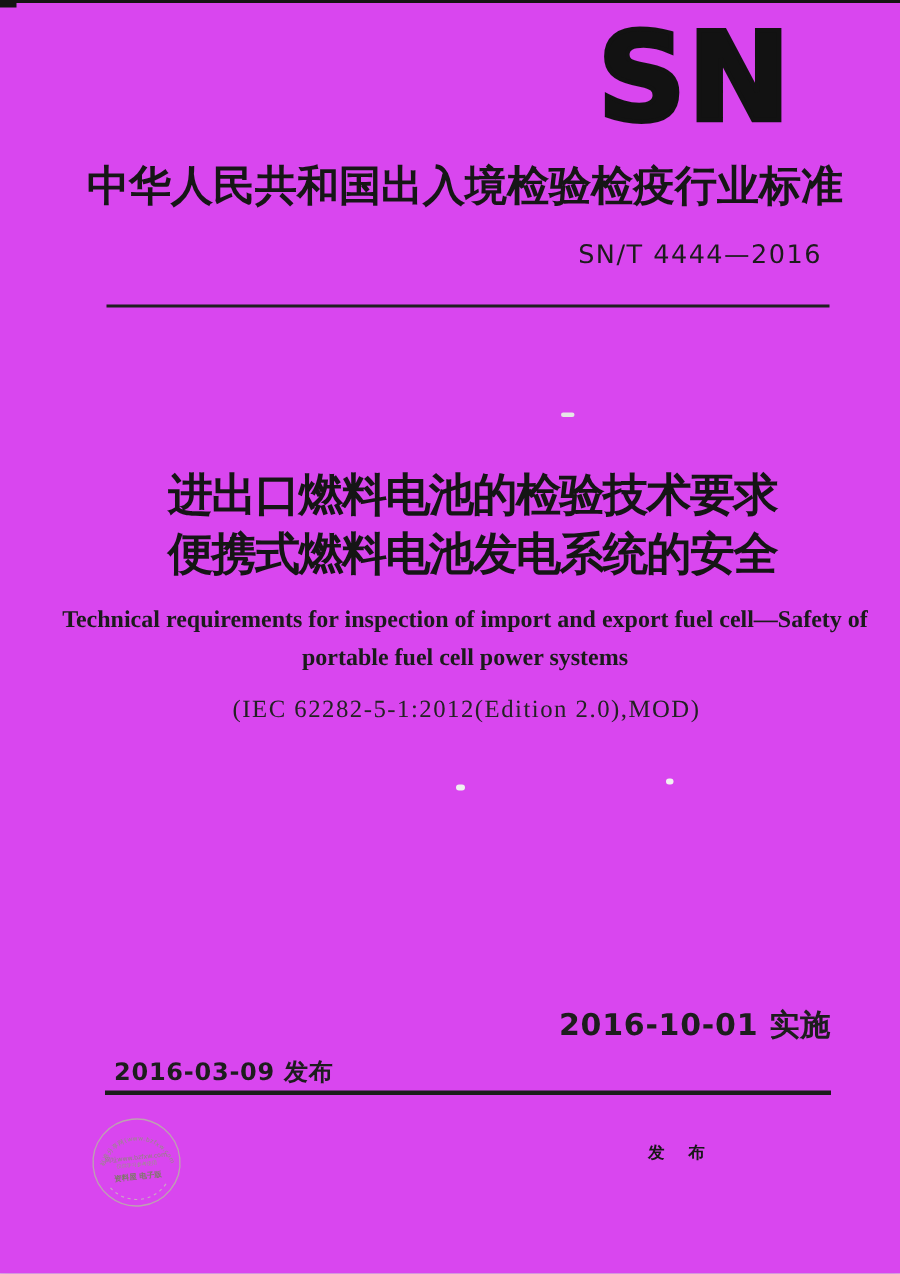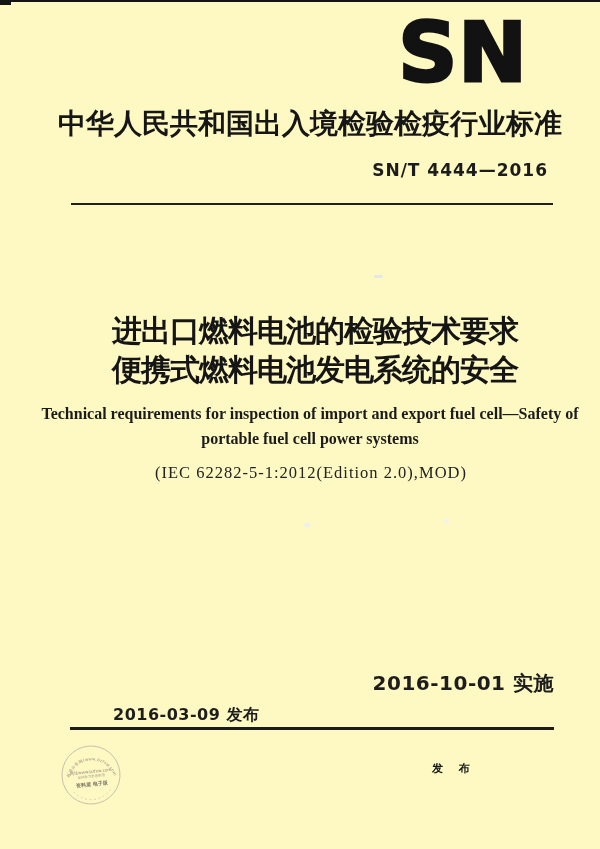--- a/index.html
+++ b/index.html
@@ -1,38 +1,38 @@
 <!DOCTYPE html>
 <html><head>
 <meta charset="utf-8">
 <style>
   html,body{margin:0;padding:0;background:#e8e8e8;}
-  .page{position:relative;width:600px;height:849px;background:#fef9c3;overflow:hidden;
+  .page{position:relative;width:600px;height:849px;background:#d946ef;overflow:hidden;
         font-family:"DejaVu Sans","Liberation Sans",sans-serif;color:#1a1a1a;
         box-shadow:0 0 6px rgba(0,0,0,.25);}
   .scan-topline{position:absolute;top:0;left:0;width:600px;height:2px;background:#141414;}
   .scan-topblob{position:absolute;top:0;left:0;width:11px;height:5px;background:#141414;}
   .sn-logo{position:absolute;top:12px;right:72px;font-size:82px;line-height:1;
            font-weight:900;letter-spacing:1px;color:#121212;
            -webkit-text-stroke:3px #121212;font-family:"DejaVu Sans",sans-serif;}
   .hdr-title{position:absolute;top:104px;left:10px;width:600px;text-align:center;
              font-size:28px;line-height:40px;font-weight:bold;letter-spacing:0px;color:#161616;}
   .std-num{position:absolute;top:160px;right:52px;font-size:17px;line-height:20px;
-           font-weight:bold;letter-spacing:1px;color:#1c1c1c;}
+           font-weight:normal;letter-spacing:1px;color:#1c1c1c;}
   .rule1{position:absolute;top:203px;left:71px;width:482px;height:2px;background:#1f1f1f;}
   .main-title{position:absolute;top:311px;left:15px;width:600px;text-align:center;
               font-size:30px;line-height:39px;font-weight:bold;letter-spacing:-1px;color:#151515;}
   .en-title{position:absolute;top:401px;left:10px;width:600px;text-align:center;
             font-family:"Liberation Serif","DejaVu Serif",serif;font-weight:bold;
             font-size:16px;line-height:25px;color:#1b1b1b;}
   .iec-note{position:absolute;top:463px;left:11px;width:600px;text-align:center;
             font-family:"Liberation Serif","DejaVu Serif",serif;font-size:16.5px;
             letter-spacing:1px;color:#222;}
   .date-left{position:absolute;top:705px;left:76px;font-size:16px;font-weight:600;
-             letter-spacing:0.5px;color:#1d1d1d;margin-left:37px;}
+             letter-spacing:0.5px;color:#1d1d1d;}
   .date-right{position:absolute;top:670px;right:46px;font-size:20px;font-weight:600;
               letter-spacing:0.5px;color:#1d1d1d;}
   .rule2{position:absolute;top:727px;left:70px;width:484px;height:3px;background:#1c1c1c;}
   .issuer{position:absolute;top:752px;left:158px;width:250px;text-align:center;color:#171717;}
   .issuer-l1{font-size:18px;line-height:18px;font-weight:bold;letter-spacing:3px;word-spacing:9px;}
   .issuer-l2{font-size:18.5px;line-height:18px;font-weight:bold;letter-spacing:0.5px;}
   .issued-by{position:absolute;top:761px;left:432px;font-size:11px;font-weight:bold;
              letter-spacing:6px;color:#171717;}
   .stamp{position:absolute;top:744px;left:60px;width:62px;height:62px;transform:rotate(-6deg);}
   .speck{position:absolute;background:#e6e6e6;border-radius:2px;}

